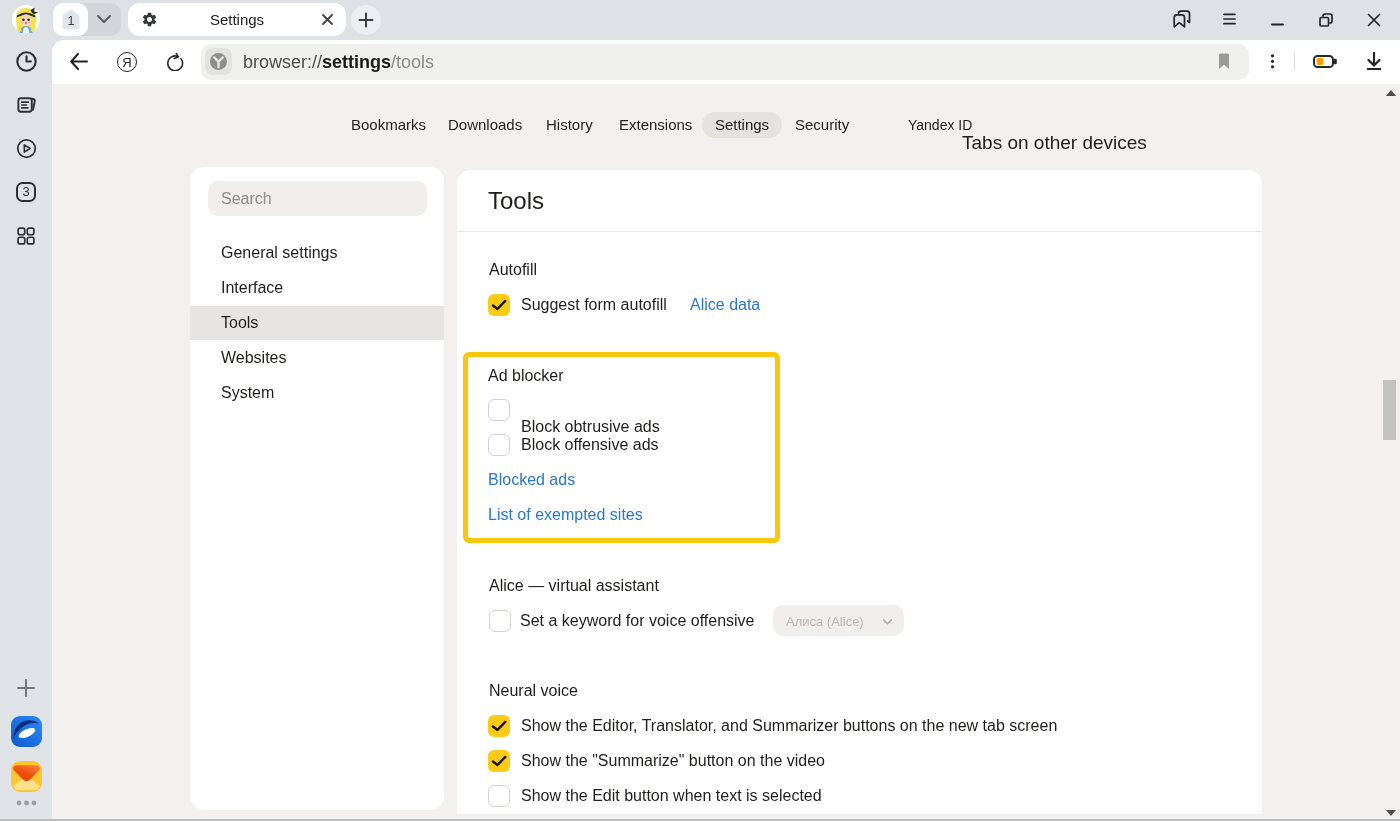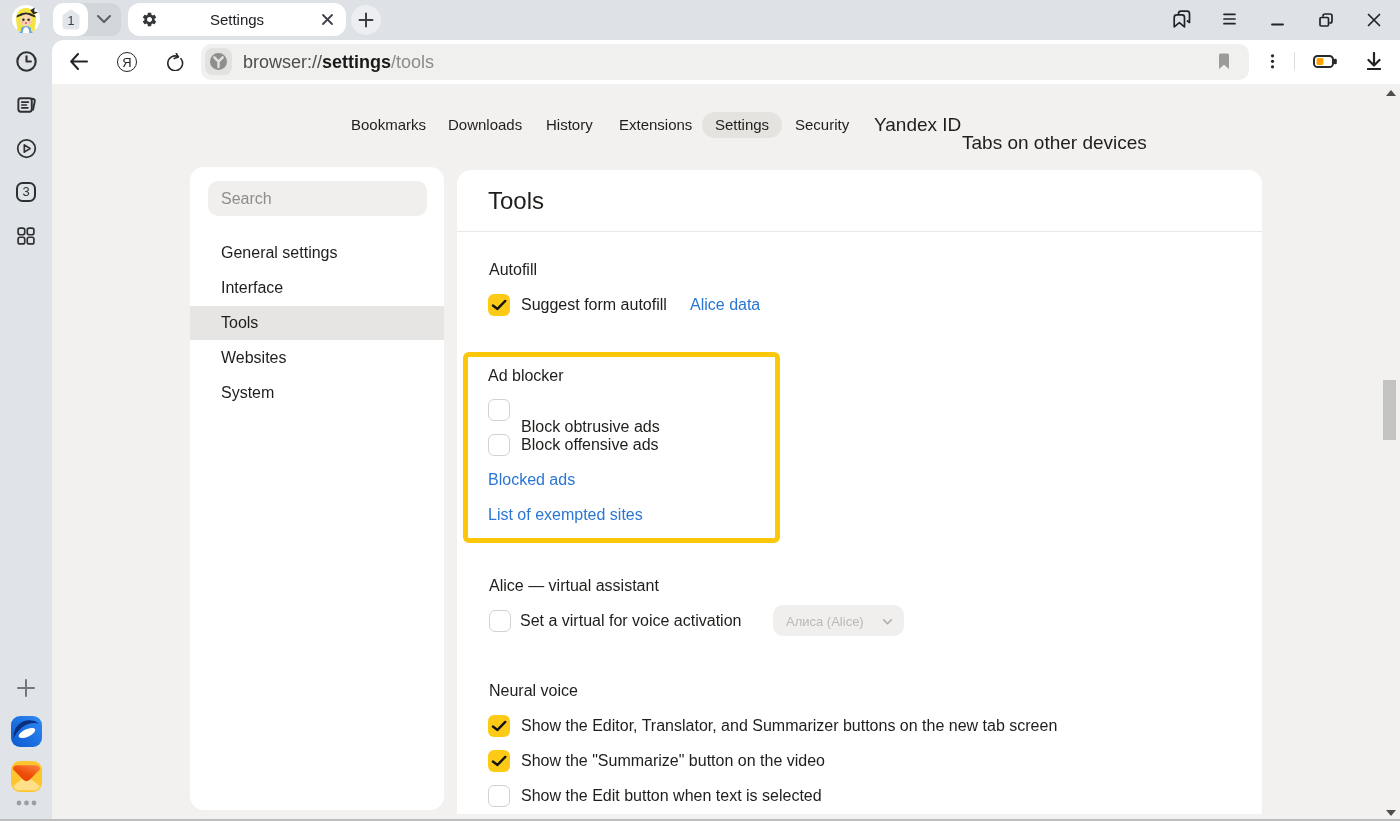--- a/index.html
+++ b/index.html
@@ -197,21 +197,21 @@
     <circle cx="18" cy="3" r="2.4" fill="#9aa0a6"></circle>
   </svg>
 
 <div class="abs" style="left:702px;top:112px;width:80px;height:26px;background:#e5e3e0;border-radius:13px"></div>
 <div class="txt" style="left:351px;top:114px;font-size:15px">Bookmarks</div>
 <div class="txt" style="left:448px;top:114px;font-size:15px">Downloads</div>
 <div class="txt" style="left:546px;top:114px;font-size:15px">History</div>
 <div class="txt" style="left:619px;top:114px;font-size:15px">Extensions</div>
 <div class="txt" style="left:702px;top:114px;width:80px;text-align:center;font-size:15px">Settings</div>
 <div class="txt" style="left:795px;top:114px;font-size:15px">Security</div>
-<div class="txt" style="left:874px;top:114px;font-size:19px">Yandex ID</div>
+<div class="txt" style="left:908px;top:114px;font-size:14px">Yandex ID</div>
 <div class="txt" style="left:962px;top:132px;font-size:19px">Tabs on other devices</div>
 
 <div class="abs" style="left:190px;top:167px;width:254px;height:643px;background:#fff;border-radius:14px"></div>
 <div class="abs" style="left:208px;top:181px;width:219px;height:35px;background:#f0efed;border-radius:10px"></div>
 <div class="txt" style="left:221px;top:188px;color:#8f8d8a">Search</div>
 <div class="abs" style="left:190px;top:306px;width:254px;height:34px;background:#e7e5e3"></div>
 <div class="txt" style="left:221px;top:242px">General settings</div>
 <div class="txt" style="left:221px;top:277px">Interface</div>
 <div class="txt" style="left:221px;top:312px">Tools</div>
 <div class="txt" style="left:221px;top:347px">Websites</div>
@@ -234,21 +234,21 @@
 <div class="txt bold" style="left:488px;top:365px">Ad blocker</div>
 <div class="cb off" style="left:488px;top:399px"></div>
 <div class="txt" style="left:521px;top:416px">Block obtrusive ads</div>
 <div class="cb off" style="left:488px;top:434px"></div>
 <div class="txt" style="left:521px;top:434px">Block offensive ads</div>
 <div class="txt link" style="left:488px;top:469px">Blocked ads</div>
 <div class="txt link" style="left:488px;top:504px">List of exempted sites</div>
 
 <div class="txt bold" style="left:489px;top:575px">Alice — virtual assistant</div>
 <div class="cb off" style="left:489px;top:610px"></div>
-<div class="txt" style="left:520px;top:610px">Set a virtual for voice activation</div>
+<div class="txt" style="left:520px;top:610px">Set a keyword for voice offensive</div>
 <div class="abs" style="left:773px;top:605px;width:131px;height:31px;background:#f0efed;border-radius:10px"></div>
 <div class="txt" style="left:786px;top:611px;color:#bbb8b4;font-size:13px;line-height:21px">Алиса (Alice)</div>
 <svg class="abs" style="left:882px;top:618px" width="11" height="8" viewBox="0 0 13 9">
     <path d="M2 2 L6.5 6.5 L11 2" fill="none" stroke="#aeaca8" stroke-width="1.8" stroke-linecap="round" stroke-linejoin="round"></path>
   </svg>
 
 <div class="txt bold" style="left:489px;top:680px">Neural voice</div>
 <div class="cb on" style="left:488px;top:715px">
     <svg width="22" height="22" viewBox="0 0 22 22">
       <path d="M4.9 11.6 L9.5 14.9 L17.3 6.9" fill="none" stroke="#141414" stroke-width="2.4" stroke-linecap="round" stroke-linejoin="round"></path>

